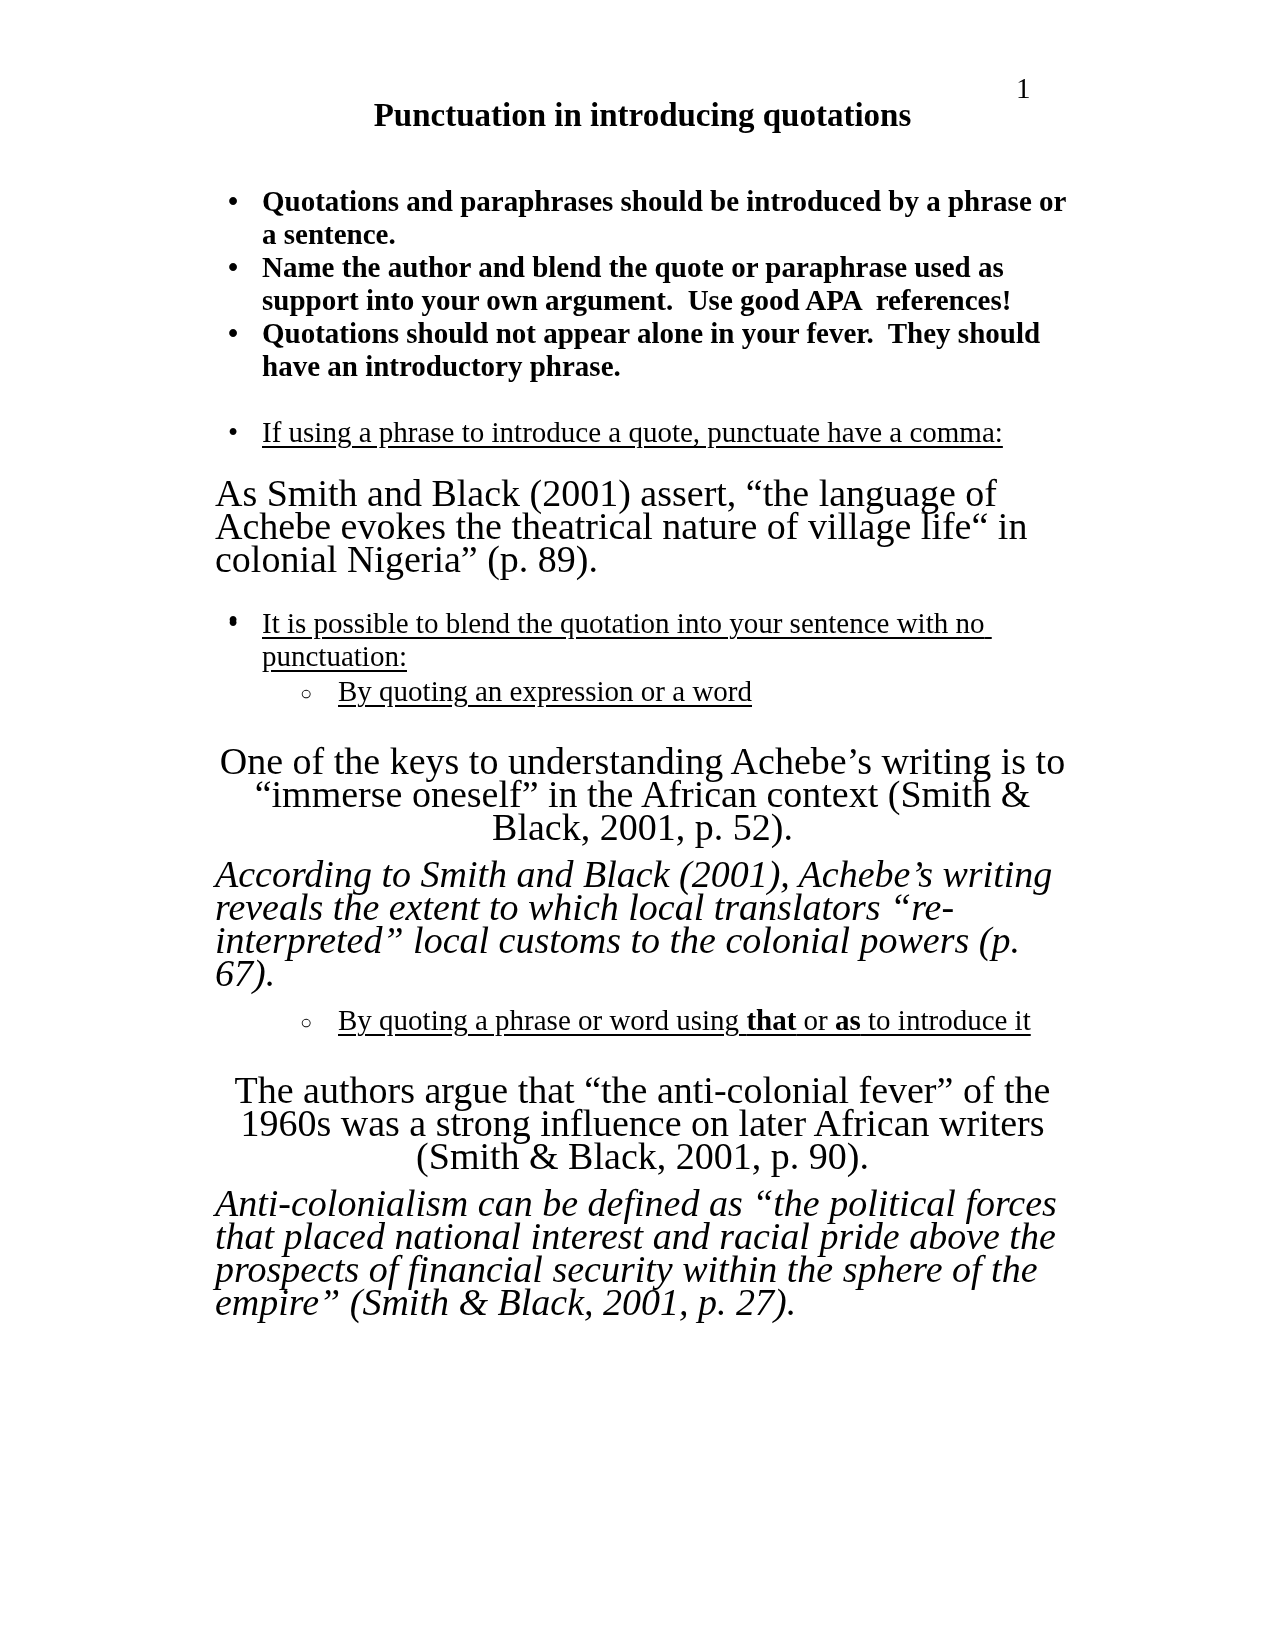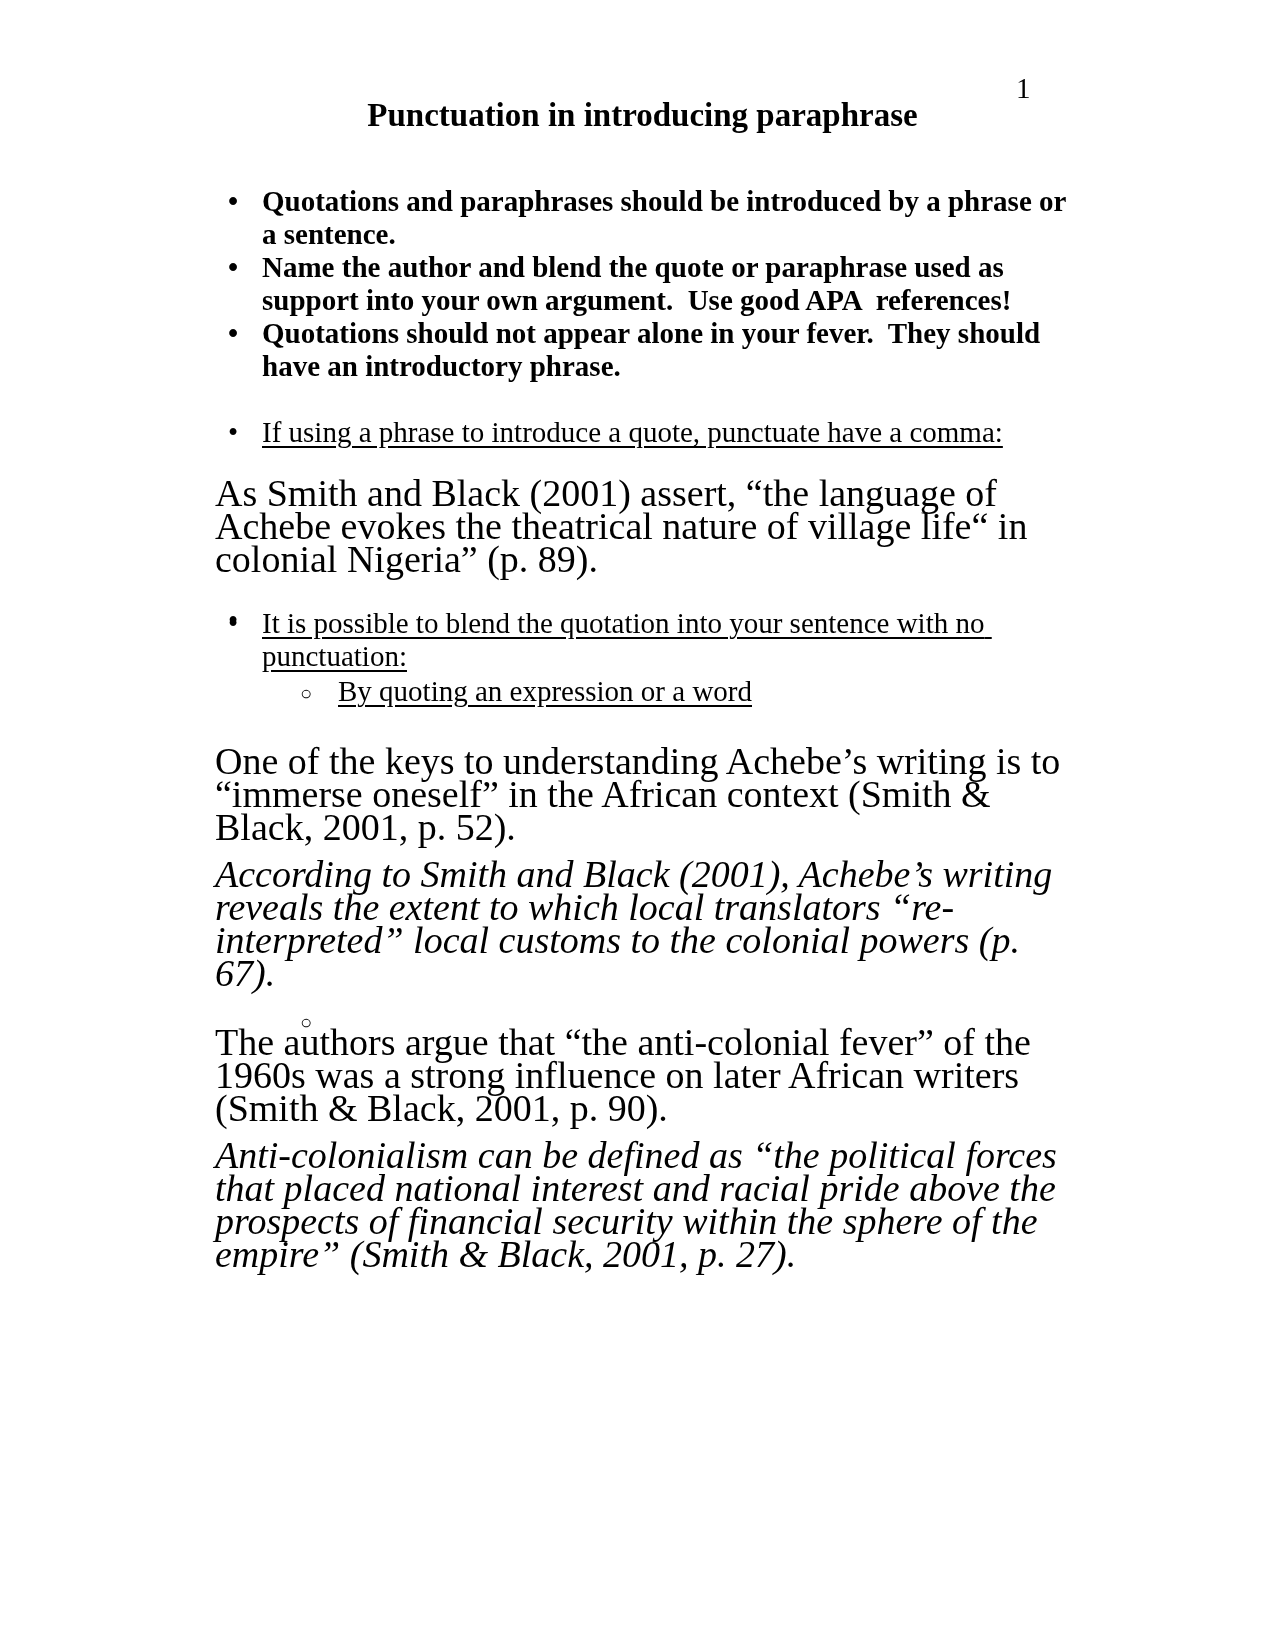--- a/index.html
+++ b/index.html
@@ -51,35 +51,35 @@
   .sub-item .circle {
     position: absolute; left: 85px; top: 2px;
     font-size: 20px; line-height: 36px;
   }
   .para { font-size: 38px; line-height: 33px; margin: 0; }
   .mt-blankline { margin-top: 33px; }
   .mt-h2p { margin-top: 28px; }
   .mt-p2h { margin-top: 28px; }
   .mt-24 { margin-top: 24px; }
   .mt-31 { margin-top: 31px; }
-  .mt-36 { margin-top: 36px; }
+  .mt-36 { margin-top: 36px; text-align: center; }
   .mt-14 { margin-top: 14px; font-style: italic; }
   .mt-12 { margin-top: 12px; }
   .bold { font-weight: bold; }
 </style>
 </head>
 <body>
 
 <div class="page">
 
   <div class="page-number">1</div>
 
   <div class="content">
 
-    <h1 class="doc-title">Punctuation in introducing paraphrase</h1>
+    <h1 class="doc-title">Punctuation in introducing quotations</h1>
 
     <ul class="b-list">
       <li class="b-item">
         <span class="dot">•</span>
         <span class="txt">Quotations and paraphrases should be introduced by a phrase or a sentence.</span>
       </li>
       <li class="b-item">
         <span class="dot">•</span>
         <span class="txt">Name the author and blend the quote or paraphrase used as support into your own argument.  Use good APA  references!</span>
       </li>
@@ -110,20 +110,21 @@
       <span class="circle">○</span>
       <span class="underlined txt">By quoting an expression or a word</span>
     </div>
 
     <p class="para txt mt-36">One of the keys to understanding Achebe’s writing is to “immerse oneself” in the African context (Smith &amp; Black, 2001, p. 52).</p>
 
     <p class="para txt mt-14">According to Smith and Black (2001), Achebe’s writing reveals the extent to which local translators “re-interpreted” local customs to the colonial powers (p. 67).</p>
 
     <div class="sub-item mt-12">
       <span class="circle">○</span>
+      <span class="underlined"><span class="txt">By quoting a phrase or word using </span><span class="txt bold">that</span><span class="txt"> or </span><span class="txt bold">as</span><span class="txt"> to introduce it</span></span>
     </div>
 
     <p class="para txt mt-36">The authors argue that “the anti-colonial fever” of the 1960s was a strong influence on later African writers (Smith &amp; Black, 2001, p. 90).</p>
 
     <p class="para txt mt-14">Anti-colonialism can be defined as “the political forces that placed national interest and racial pride above the prospects of financial security within the sphere of the empire” (Smith &amp; Black, 2001, p. 27).</p>
 
   </div>
 </div>
 
 </body></html>

